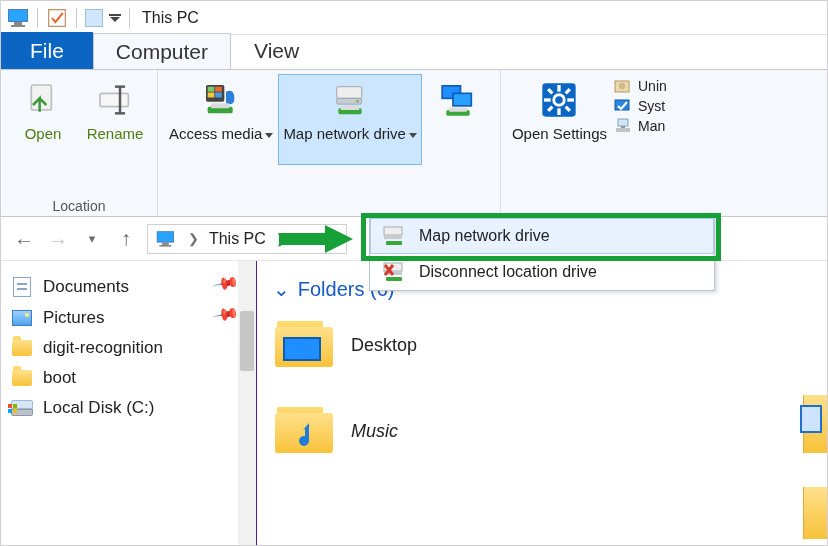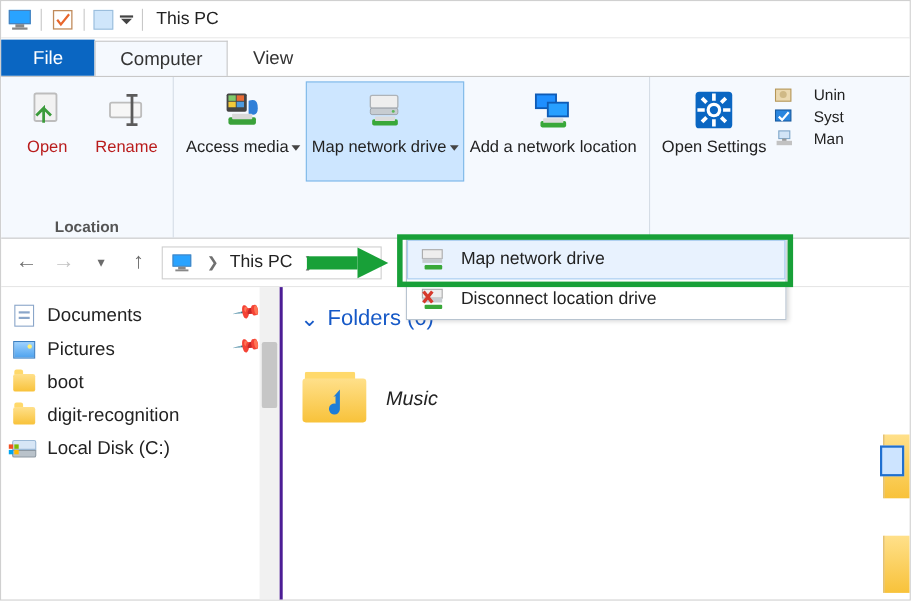--- a/index.html
+++ b/index.html
@@ -42,21 +42,21 @@
   
   .tabs {
     display:flex;
     align-items:flex-end;
     height:34px;
     background:#fff;
     border-bottom: none;
   }
   .tab {
     padding: 6px 22px 6px 22px;
-    font-size:17px;
+    font-size:21px;
     color:#333;
     border:1px solid transparent;
     border-bottom:none;
     cursor:default;
   }
   .tab.file {
     background:#0a66c2;
     color:#fff;
     padding:6px 28px;
   }
@@ -82,48 +82,47 @@
     padding:4px 6px 2px 6px;
     border-right:1px solid #d5dde6;
     height:100%;
   }
   .rgroup .items{display:flex;flex:1;}
   .rgroup .grplabel{
     text-align:center;
     font-size:14px;
     color:#555;
     padding:2px 0 0 0;
-    font-weight:bold;
   }
   .rbtn{
     display:flex;
     flex-direction:column;
     align-items:center;
     justify-content:flex-start;
     min-width:72px;
     padding:4px 4px;
     text-align:center;
     font-size:15px;
     line-height:1.15;
     border:1px solid transparent;
     gap:4px;
   }
   .rbtn.selected{
     background:#cde6ff;
     border:1px solid #7fb8e8;
   }
   .rbtn .ico{height:42px;display:flex;align-items:center;justify-content:center;}
-  .rbtn.disabled{color:#b91c1c;text-align:center;}
+  .rbtn.disabled{color:#4d7c0f;text-align:center;}
   .caret-sm{display:inline-block;width:0;height:0;border-left:4px solid transparent;border-right:4px solid transparent;border-top:5px solid #444;margin-left:3px;vertical-align:middle;}
 
   .smalllist{
     display:flex;flex-direction:column;gap:4px;padding:4px 2px;
     min-width:70px;
   }
-  .smallrow{display:flex;align-items:center;gap:18px;font-size:14px;}
+  .smallrow{display:flex;align-items:center;gap:6px;font-size:14px;}
   .smallrow .sic{width:18px;height:16px;}
 
   
   .ic-properties svg,.ic-open svg,.ic-rename svg,.ic-access svg,.ic-mapdrive svg,.ic-addnet svg,.ic-settings svg{width:40px;height:40px;}
   
   .dropdown{
     position:absolute;
     left:368px;
     top:216px;
     width:346px;
@@ -180,21 +179,21 @@
   .chev{color:#707070;font-size:13px;}
 
   
   .main{
     display:flex;
     height: calc(546px - 34px - 34px - 148px - 44px);
   }
   .side{
     width:256px;
     padding:10px 6px;
-    border-right:3px solid #4c1d95;
+    border-right:1px solid #4c1d95;
     position:relative;
   }
   .side .srow{
     display:flex;align-items:center;gap:10px;
     padding:5px 4px;font-size:17px;
   }
   .side .srow .sicon{width:22px;height:20px;display:flex;align-items:center;justify-content:center;}
   .pin{color:#6f6f6f;margin-left:auto;padding-right:10px;font-size:17px;transform:rotate(35deg);}
   .side-scroll{
     position:absolute;right:0;top:0;width:18px;height:100%;
@@ -338,21 +337,20 @@
       </div>
       <div class="rbtn">
         <span class="ico ic-addnet">
           <svg viewBox="0 0 48 48">
             <rect x="5" y="7" width="22" height="15" fill="#1f8fff" stroke="#0f5bb5" stroke-width="2"></rect>
             <rect x="18" y="16" width="22" height="15" fill="#28a0ff" stroke="#0f5bb5" stroke-width="2"></rect>
             <rect x="10" y="36" width="28" height="7" fill="#39a839" rx="2"></rect>
             <rect x="13" y="33" width="22" height="5" fill="#dcdcdc" rx="1"></rect>
           </svg>
         </span>
-        <span>Add a network location</span>
       </div>
     </div>
     <div class="grplabel">&nbsp;</div>
   </div>
 
   <div class="rgroup" style="border-right:none;">
     <div class="items">
       <div class="rbtn">
         <span class="ico ic-settings">
           <svg viewBox="0 0 48 48">
@@ -469,27 +467,27 @@
       <span class="sicon">
           <span class="u-pic"></span>
         </span>
       <span>Pictures</span>
       <span class="pin">📌</span>
     </div>
     <div class="srow">
       <span class="sicon">
           <span class="u-fold"></span>
         </span>
-      <span>boot</span>
+      <span style="white-space:nowrap;overflow:hidden;text-overflow:clip;max-width:160px;">digit-recognition</span>
     </div>
     <div class="srow">
       <span class="sicon">
           <span class="u-fold"></span>
         </span>
-      <span style="white-space:nowrap;overflow:hidden;text-overflow:clip;max-width:160px;">digit-recognition</span>
+      <span>boot</span>
     </div>
     <div class="srow">
       <span class="sicon">
         <span class="u-disk">
             <span class="top"></span>
             <span class="bot"></span>
             <span class="win">
               <span class="a"></span>
               <span class="b"></span>
               <span class="c"></span>
@@ -502,20 +500,30 @@
     <div class="side-scroll">
         <div class="thumb"></div>
       </div>
   </div>
 
   <div class="content">
     <div class="sect-head">
       <span class="chev2">⌄</span>
       <span>Folders (6)</span>
     </div>
+    <div class="folders">
+      <div class="fitem">
+        <div class="fico">
+          <div class="tab"></div>
+            <div class="body"></div>
+            <div class="ov-desktop"></div>
+        </div>
+        <span>Desktop</span>
+      </div>
+    </div>
     <div class="folders" style="margin-top:34px;font-style:italic;">
       <div class="fitem">
         <div class="fico">
           <div class="tab"></div>
             <div class="body"></div>
           <div class="ov-music"><svg viewBox="0 0 34 34">
                 <path d="M22 4 v18 a5 5 0 1 1 -4 -5 V10 l-2 1" fill="#1f7dd6"></path>
               </svg></div>
         </div>
         <span>Music</span>

